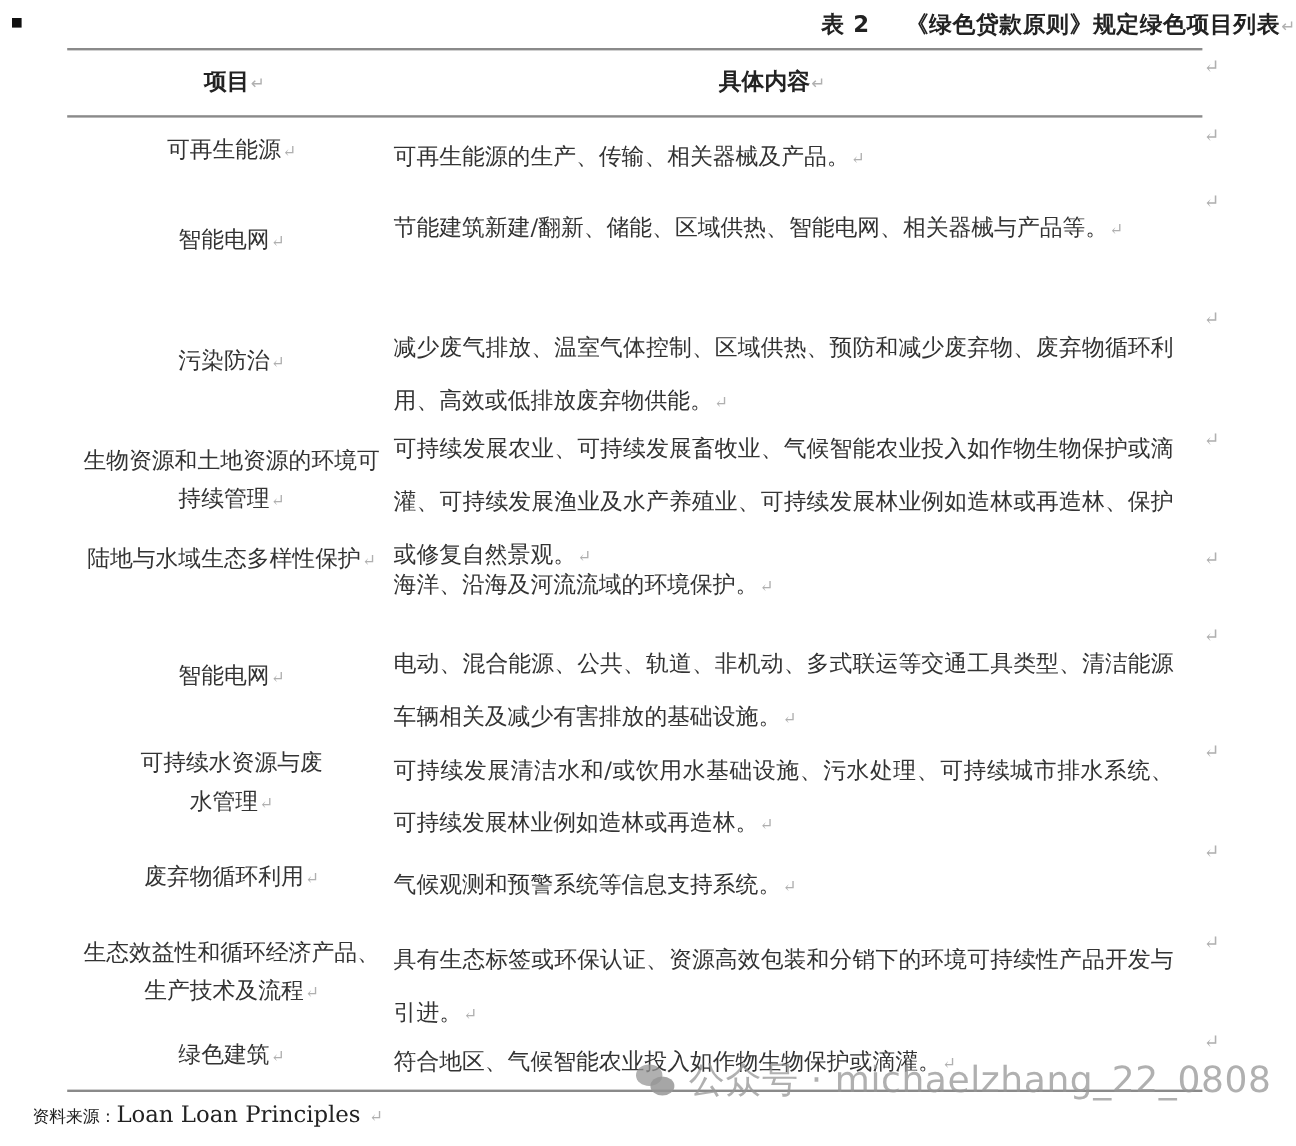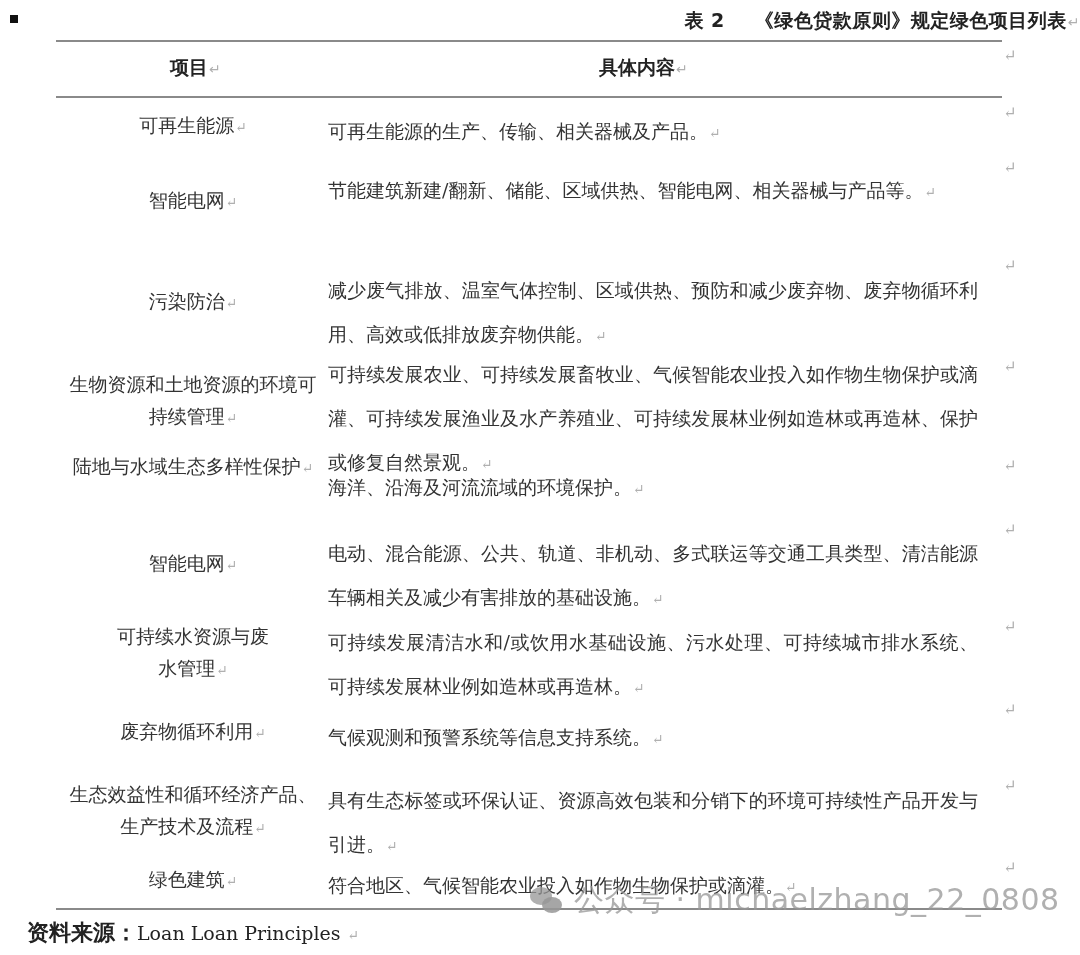--- a/index.html
+++ b/index.html
@@ -33,21 +33,21 @@
     .cell-right {
       position: absolute; left: 328px; width: 650px; text-align: justify;
       font-size: 19px; line-height: 44px; color: #333;
     }
     .rowmark {
       position: absolute; left: 1003px; color: #b0b0b0; font-size: 16px;
     }
     .source {
       position: absolute; left: 27px; top: 918px; font-size: 19px; color: #222;
     }
-    .source .label { font-family: "DejaVu Sans", "Liberation Sans", sans-serif; font-weight: bold; font-size: 22px; }
+    .source .label { font-family: "DejaVu Sans", "Liberation Sans", sans-serif; font-weight: normal; font-size: 14px; }
     .watermark {
       position: absolute; left: 530px; top: 880px; font-size: 30px; color: rgba(150,150,150,0.75);
       font-family: "DejaVu Sans", "Liberation Sans", sans-serif; letter-spacing: 0.5px;
       display: flex; align-items: center;
     }
     .wechat-icon {
       width: 34px; height: 28px; position: relative; margin-right: 10px;
     }
     .wechat-icon .b1 { position: absolute; left: 0; top: 0; width: 22px; height: 18px; border-radius: 50%; background: rgba(150,150,150,0.75); }
     .wechat-icon .b2 { position: absolute; left: 12px; top: 10px; width: 20px; height: 16px; border-radius: 50%; background: rgba(150,150,150,0.85); }

